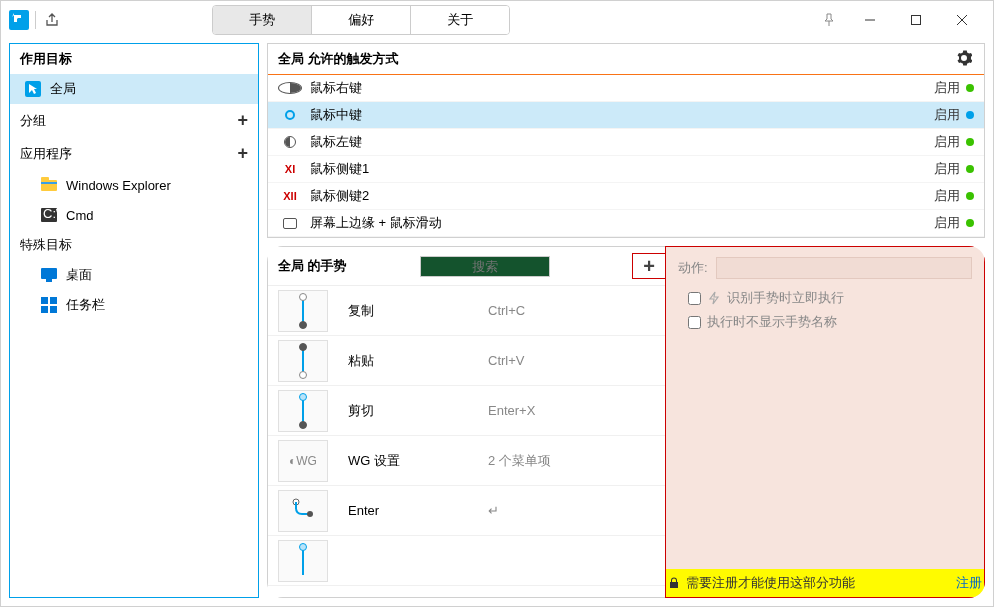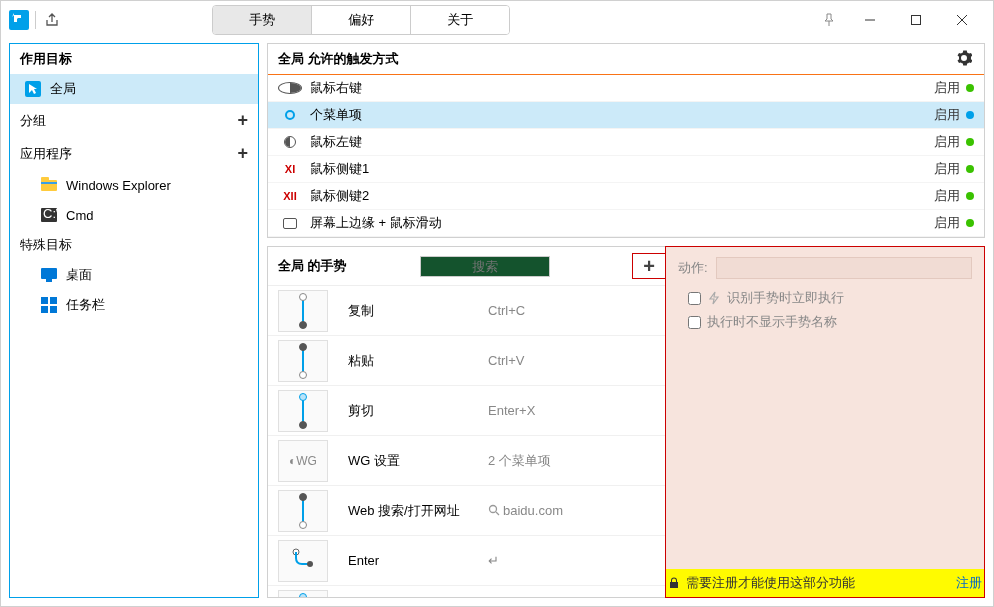--- a/index.html
+++ b/index.html
@@ -43,21 +43,21 @@
 .trigger-row { display: flex; align-items: center; padding: 4px 10px; border-bottom: 1px solid #f4f4f4; }
 .trigger-row.selected { background: #cceaf9; }
 .trigger-row .ticon { width: 24px; display: flex; justify-content: center; margin-right: 8px; }
 .trigger-row .tname { flex: 1; }
 .trigger-row .tstatus { margin-right: 6px; color: #333; }
 .dot { width: 8px; height: 8px; border-radius: 50%; display: inline-block; }
 .dot.green { background: #3ac200; }
 .dot.blue { background: #00a0e9; }
 
 
-.gesture-area { flex: 1; display: flex; gap: 0; overflow: hidden; }
+.gesture-area { flex: 1; display: flex; gap: 0; overflow: hidden; border-radius: 16px; }
 .gesture-list-wrap { flex: 1; display: flex; flex-direction: column; border: 1px solid #d0d0d0; overflow: hidden; border-right: none; }
 .gesture-header { padding: 6px 10px; display: flex; align-items: center; border-bottom: 1px solid #eee; font-weight: bold; }
 .gesture-header .search { margin: 0 auto; width: 130px; border: 1px solid #ccc; padding: 2px 8px; text-align: center; color: #aaa; font-weight: normal; background: #14532d; }
 .gesture-header .add-btn { width: 34px; height: 26px; border: 1px solid #c00; display: flex; align-items: center; justify-content: center; font-size: 20px; color: #444; margin-right: -11px; margin-left: 8px; }
 .gesture-list { flex: 1; overflow-y: auto; }
 .gesture-row { display: flex; align-items: center; padding: 4px 10px; border-bottom: 1px solid #f0f0f0; height: 50px; }
 .gesture-glyph { width: 50px; height: 42px; border: 1px solid #e0e0e0; background: #fafafa; margin-right: 20px; display: flex; align-items: center; justify-content: center; }
 .gesture-name { width: 140px; }
 .gesture-shortcut { color: #888; }
 
@@ -223,21 +223,21 @@
               <span class="half-circle right"></span>
             </span>
     <span class="tname">鼠标右键</span>
     <span class="tstatus">启用</span>
     <span class="dot green"></span>
           </div>
           <div class="trigger-row selected">
             <span class="ticon">
               <span style="width:10px;height:10px;border-radius:50%;border:2px solid #00a0e9;display:inline-block;"></span>
             </span>
-    <span class="tname">个菜单项</span>
+    <span class="tname">鼠标中键</span>
     <span class="tstatus">启用</span>
     <span class="dot blue"></span>
           </div>
           <div class="trigger-row">
             <span class="ticon">
               <span class="half-circle left"></span>
             </span>
     <span class="tname">鼠标左键</span>
     <span class="tstatus">启用</span>
     <span class="dot green"></span>
@@ -306,33 +306,20 @@
               </div>
     <div class="gesture-name">剪切</div>
     <div class="gesture-shortcut">Enter+X</div>
             </div>
             <div class="gesture-row">
               <div class="gesture-glyph">
                 <span class="wg-text">◐WG</span>
               </div>
     <div class="gesture-name">WG 设置</div>
     <div class="gesture-shortcut">2 个菜单项</div>
-            </div>
-            <div class="gesture-row">
-              <div class="gesture-glyph">
-                <div class="stroke-v">
-                  <span class="stroke-dot top filled"></span>
-                  <span class="stroke-dot bot"></span>
-                </div>
-              </div>
-    <div class="gesture-name">Web 搜索/打开网址</div>
-    <div class="gesture-shortcut"><svg width="12" height="12" viewBox="0 0 12 12" fill="none" stroke="#999" stroke-width="1.3" style="display:inline;vertical-align:-1px;margin-right:3px;">
-                  <circle cx="5" cy="5" r="3.5"></circle>
-                  <line x1="8" y1="8" x2="11" y2="11"></line>
-                </svg>baidu.com</div>
             </div>
             <div class="gesture-row">
               <div class="gesture-glyph">
                 <svg width="30" height="30">
                   <circle cx="8" cy="6" r="3" fill="#fff" stroke="#666"></circle>
                   <path d="M8 6 v6 q0 6 6 6 h8" fill="none" stroke="#00a0e9" stroke-width="2"></path>
                   <circle cx="22" cy="18" r="3" fill="#555"></circle>
                 </svg>
               </div>
     <div class="gesture-name">Enter</div>

